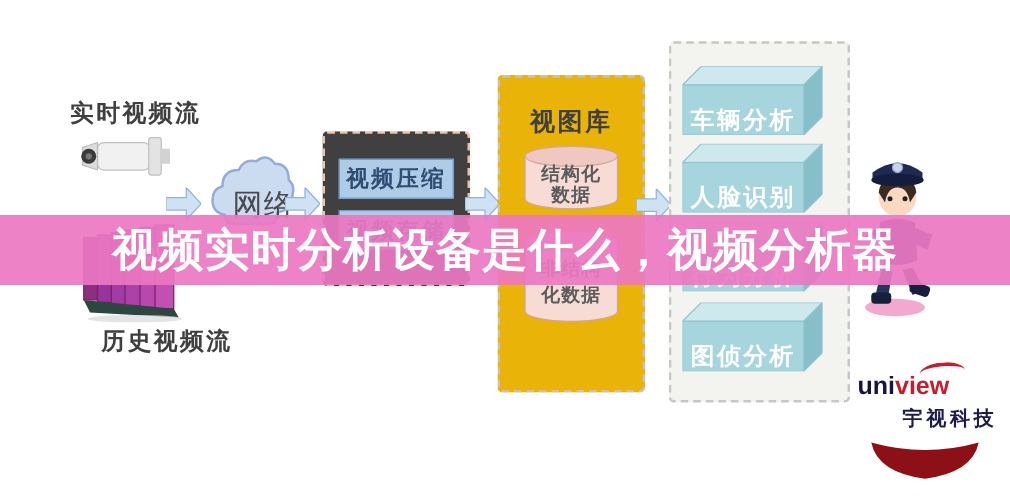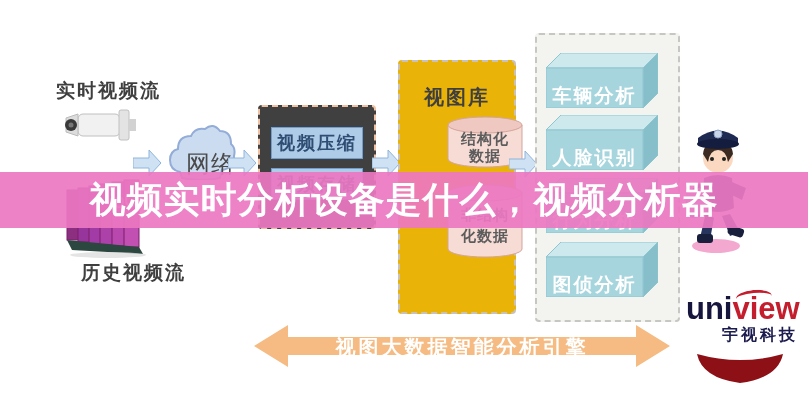--- a/index.html
+++ b/index.html
@@ -9,38 +9,38 @@
   .lbl{position:absolute;font-size:19px;font-weight:700;color:#3f3f3f;letter-spacing:2px;white-space:nowrap;}
   
   .dashed-box{position:absolute;border:2px dashed #c9c2bc;border-radius:4px;background:#eab308;}
   .dashed-salmon{border-color:#f0c1a2;background:#404040;}
   .dashed-gray{border-color:#c6c6c2;background:#f3f3f0;}
   
   .blue-chip{position:absolute;left:11px;width:90px;height:30px;background:#aecbe8;border:1px solid #6f9fd0;
              display:flex;align-items:center;justify-content:center;font-size:18px;font-weight:700;
              color:#2f4d72;letter-spacing:2px;white-space:nowrap;}
   
-  .cyl{position:absolute;left:19px;width:76px;margin-left:28px;}
+  .cyl{position:absolute;left:19px;width:76px;}
   .cyl-text{position:absolute;width:100%;text-align:center;font-size:15px;font-weight:700;color:#5c5c5c;letter-spacing:1px;}
   
   .box3d{position:absolute;left:9px;width:112px;height:55px;}
   .box3d-label{position:absolute;left:0;top:15px;width:97px;height:56px;display:flex;align-items:center;
                justify-content:center;font-size:19px;font-weight:700;color:#ffffff;letter-spacing:2px;white-space:nowrap;}
   
   .banner{position:absolute;left:0;top:172px;width:808px;height:56px;background:rgba(236,119,193,0.92);
           display:flex;align-items:center;justify-content:center;z-index:50;}
   .banner-text{font-size:36px;font-weight:800;color:#ffffff;letter-spacing:1px;white-space:nowrap;}
   
   .engine-label{position:absolute;left:0;top:13px;width:100%;text-align:center;font-size:20px;font-weight:700;
                 color:#ffffff;letter-spacing:3px;white-space:nowrap;}
   
   .net-label{position:absolute;left:0;top:30px;width:100%;text-align:right;font-size:24px;font-weight:400;
              color:#4a4a4a;letter-spacing:1px;}
   
-  .logo-row{position:relative;display:flex;align-items:flex-start;font-weight:800;font-size:31px;letter-spacing:0px;line-height:30px;}
+  .logo-row{position:relative;display:flex;align-items:flex-start;font-weight:800;font-size:20px;letter-spacing:0px;line-height:30px;}
   .logo-uni{color:#15153d;}
   .logo-view{color:#c41e2e;}
   .logo-swoosh{position:absolute;left:50px;top:-4px;width:36px;height:12px;border-top:3.5px solid #c41e2e;
                border-radius:100% 100% 0 0;transform:rotate(-5deg);}
   .logo-cn{margin:1px 0 0 36px;font-size:16px;font-weight:700;color:#1b1b4e;letter-spacing:3px;}
 </style>
 </head>
 <body>
 
 <div class="stage">
@@ -175,26 +175,20 @@
     <circle cx="32" cy="42" r="15" fill="#fbd9c0"></circle>
     <path d="M17 38 Q18 26 32 26 L32 34 Q24 34 22 46 Z" fill="#3a2a22"></path>
     <path d="M47 38 Q46 26 32 26 L32 34 Q40 34 42 46 Z" fill="#3a2a22"></path>
     <circle cx="26" cy="43" r="2" fill="#222222"></circle>
     <circle cx="38" cy="43" r="2" fill="#222222"></circle>
     <path d="M12 22 Q32 7 52 22 L52 28 Q32 36 12 28 Z" fill="#1e2a52"></path>
     <ellipse cx="32" cy="28" rx="21" ry="5" fill="#141d3d"></ellipse>
     <circle cx="32" cy="18" r="4" fill="#c9d6ea" stroke="#8fa3c8"></circle>
   </svg>
 
-  <div class="abs" style="left:252px;top:321px;width:420px;height:50px;">
-    <svg width="420" height="50" viewBox="0 0 420 50">
-      <polygon points="2,25 36,4 36,16 384,16 384,4 418,25 384,46 384,34 36,34 36,46" fill="#f5bb82"></polygon>
-    </svg>
-    <div class="engine-label">视图大数据智能分析引擎</div>
-  </div>
 
   <div class="abs" style="left:686px;top:294px;width:114px;">
     <div class="logo-row">
       <span class="logo-uni">uni</span>
         <span class="logo-view">view</span>
       <span class="logo-swoosh"></span>
     </div>
     <div class="logo-cn">宇视科技</div>
     <svg style="margin:6px 0 0 8px;" width="92" height="34" viewBox="0 0 92 34">
       <path d="M3 2 Q46 14 89 2 Q84 26 46 31 Q8 26 3 2 Z" fill="#8c1016"></path>

